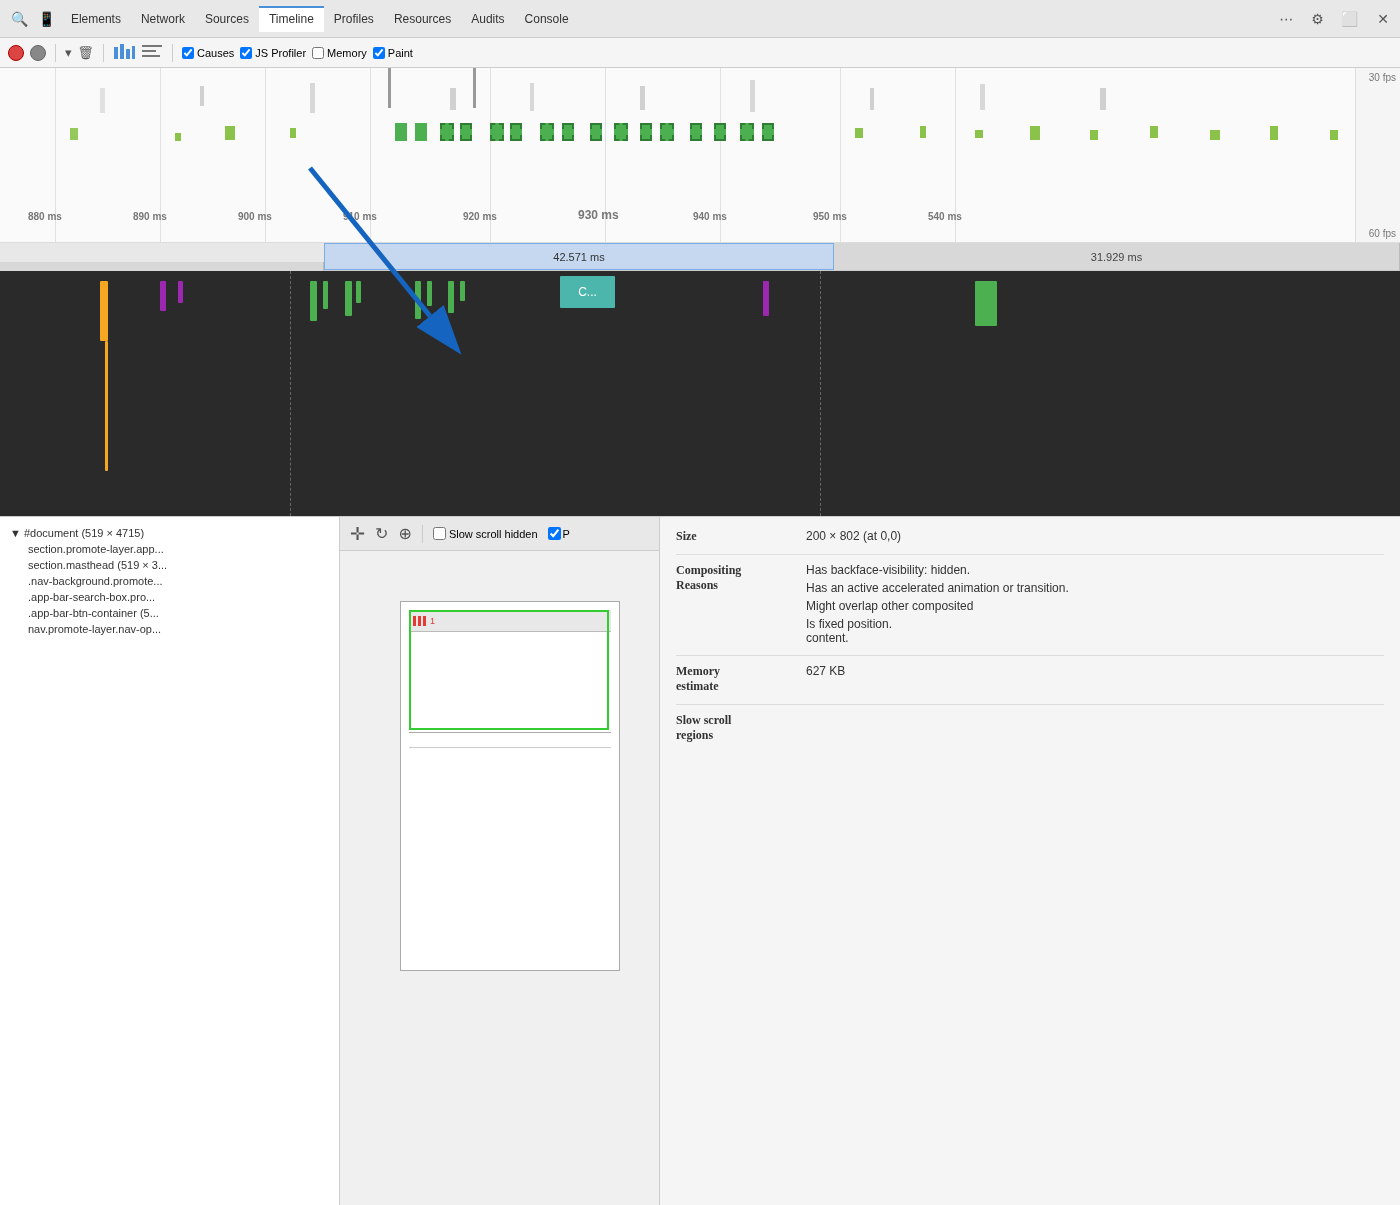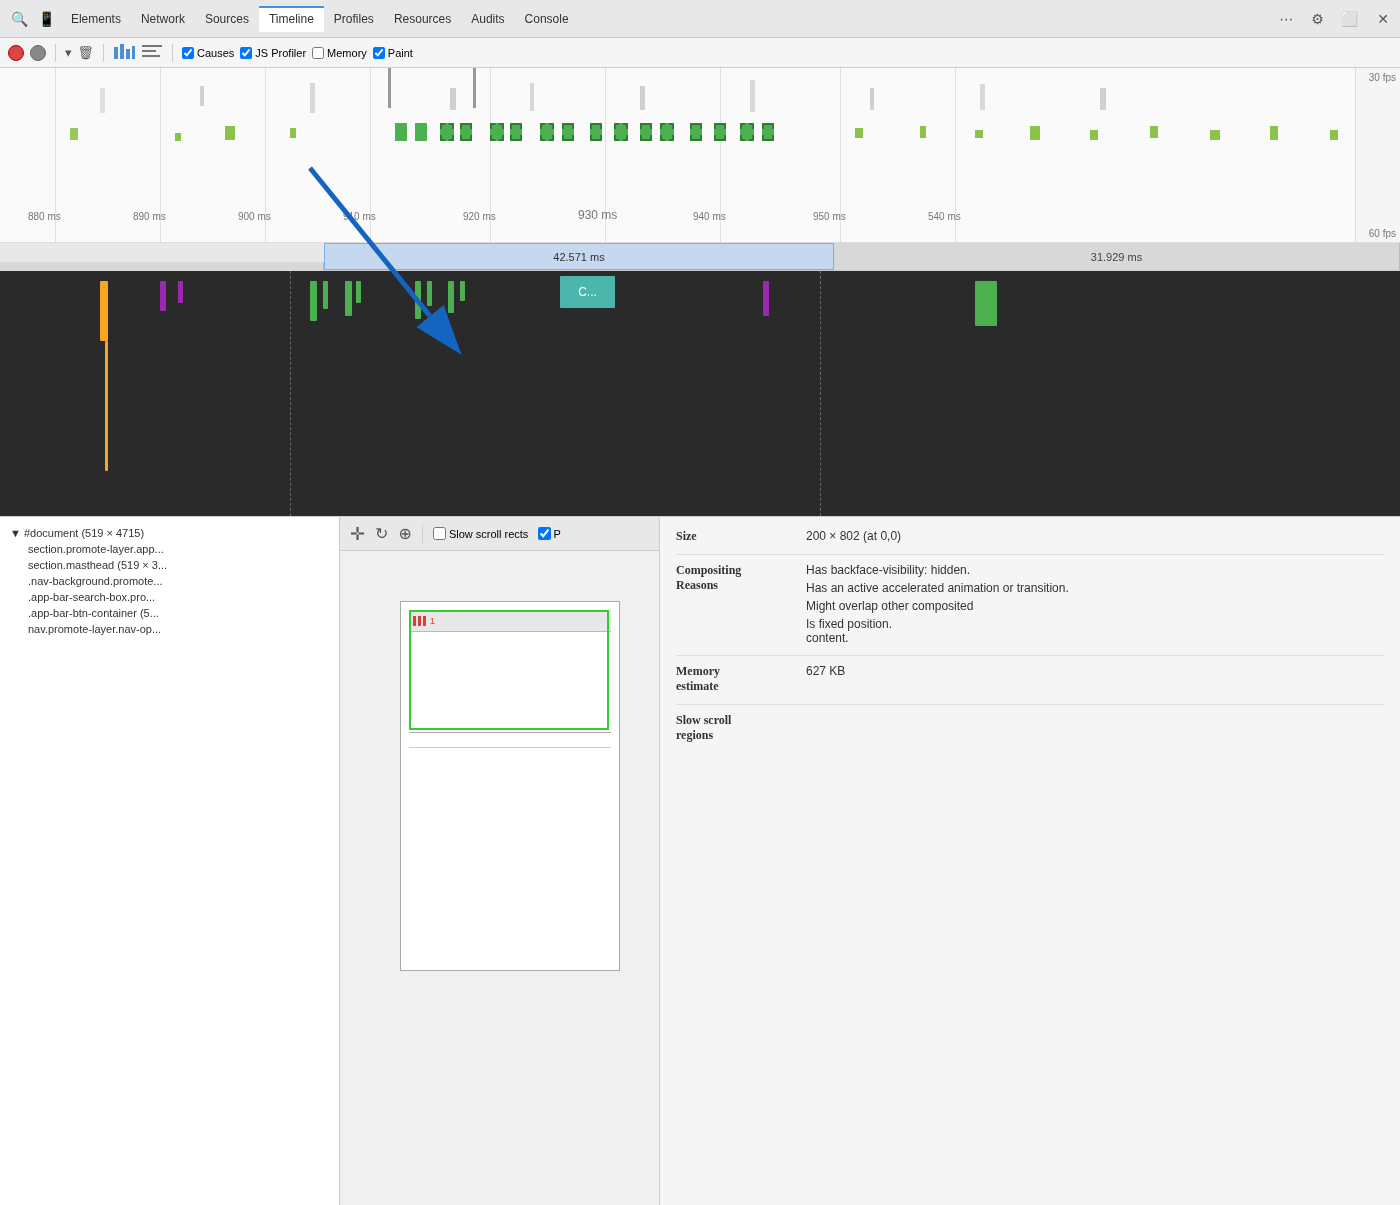--- a/index.html
+++ b/index.html
@@ -335,21 +335,21 @@
   </label>
 </div>
 
 <div class="timeline-ruler" style="position:relative; height:175px; background:#fafafa; border-bottom:1px solid #ddd;">
 
   <div class="fps-labels">
     <span>30 fps</span>
     <span>60 fps</span>
   </div>
 
-  <div style="position:absolute;left:0;top:0;right:45px;bottom:0;">
+  <div style="position:absolute;left:0;top:0;right:45px;bottom:0;font-weight:bold;">
 
     <div style="position:absolute;left:55px;top:0;bottom:0;width:1px;background:rgba(0,0,0,0.1);"></div>
     <div style="position:absolute;left:160px;top:0;bottom:0;width:1px;background:rgba(0,0,0,0.1);"></div>
     <div style="position:absolute;left:265px;top:0;bottom:0;width:1px;background:rgba(0,0,0,0.1);"></div>
     <div style="position:absolute;left:370px;top:0;bottom:0;width:1px;background:rgba(0,0,0,0.1);"></div>
     <div style="position:absolute;left:490px;top:0;bottom:0;width:1px;background:rgba(0,0,0,0.1);"></div>
     <div style="position:absolute;left:605px;top:0;bottom:0;width:1px;background:rgba(0,0,0,0.1);"></div>
     <div style="position:absolute;left:720px;top:0;bottom:0;width:1px;background:rgba(0,0,0,0.1);"></div>
     <div style="position:absolute;left:840px;top:0;bottom:0;width:1px;background:rgba(0,0,0,0.1);"></div>
     <div style="position:absolute;left:955px;top:0;bottom:0;width:1px;background:rgba(0,0,0,0.1);"></div>
@@ -466,21 +466,21 @@
   </div>
 
   <div class="middle-panel">
     <div class="layers-toolbar">
       <span style="font-size:18px;cursor:pointer;color:#555;">✛</span>
       <span style="font-size:16px;cursor:pointer;color:#555;">↻</span>
       <span style="font-size:16px;cursor:pointer;color:#555;">⊕</span>
       <span style="width:1px;height:18px;background:#ccc;display:inline-block;"></span>
       <label style="display:flex;align-items:center;gap:3px;font-size:11px;">
         <input type="checkbox" style="">
-        <span>Slow scroll rects</span>
+        <span>Slow scroll hidden</span>
       </label>
       <label style="display:flex;align-items:center;gap:2px;font-size:11px;">
         <input type="checkbox" checked="" style="">
         <span>P</span>
       </label>
     </div>
     <div class="layers-canvas">
 
       <div class="layer-preview">
 

